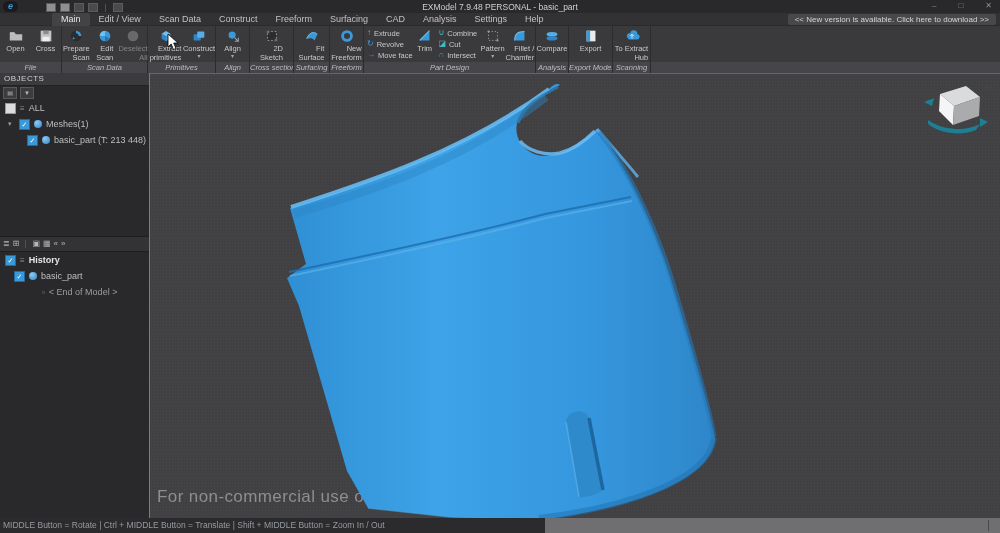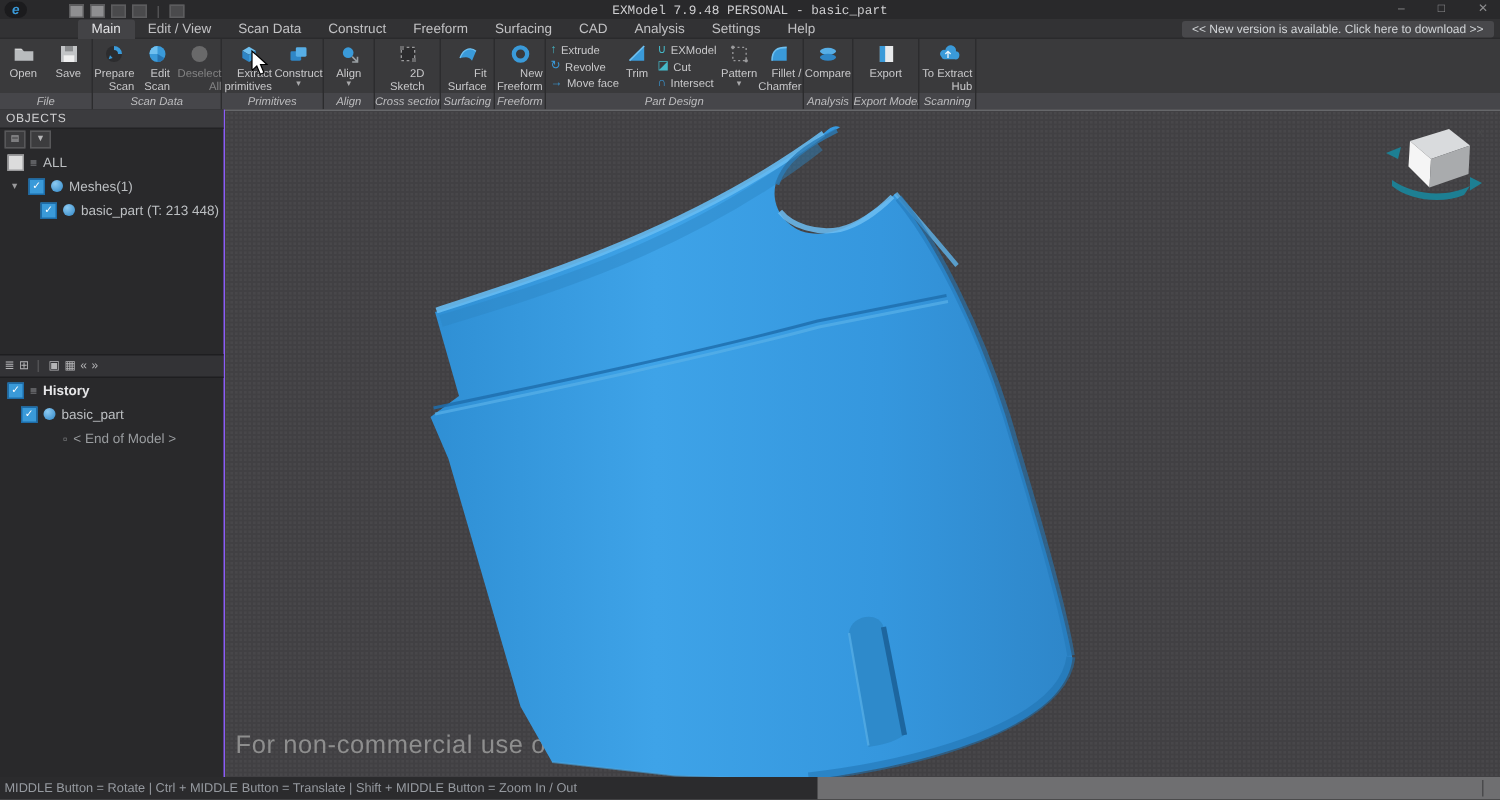--- a/index.html
+++ b/index.html
@@ -8,21 +8,21 @@
        -webkit-font-smoothing:antialiased;color:#c6c6c6;}
   
   .titlebar{position:absolute;left:0;top:0;width:1000px;height:13px;background:#29292b;}
   .logo{position:absolute;left:3px;top:1px;width:15px;height:11px;border-radius:6px;
         background:#1b1b1d;color:#3a9ad9;font-size:9px;font-weight:bold;
         text-align:center;line-height:10px;font-style:italic;}
   .qat{position:absolute;left:46px;top:3px;display:flex;gap:4px;align-items:center;}
   .qbtn{width:8px;height:7px;background:#8f8f91;border:1px solid #5c5c5e;}
   .qbtn.dim{background:#4a4a4c;}
   .qsep{width:1px;height:8px;background:#515153;margin:0 3px;}
-  .wtitle{position:absolute;left:0;right:0;top:2px;text-align:center;font-size:8.5px;color:#cfcfd1;font-family:Liberation Mono, monospace;}
+  .wtitle{position:absolute;left:0;right:0;top:2px;text-align:center;font-size:8.5px;color:#cfcfd1;}
   .wctrl{position:absolute;right:8px;top:1px;display:flex;gap:22px;font-size:8px;color:#8e8e90;}
   .wctrl span{cursor:default;}
   
   .menubar{position:absolute;left:0;top:13px;width:1000px;height:13px;background:#323234;
            display:flex;align-items:center;padding-left:52px;box-sizing:border-box;
            border-bottom:1px solid #2a2a2c;}
   .mitem{font-size:9px;color:#c2c2c4;padding:1px 9px;height:11px;line-height:11px;}
   .mitem.active{background:#434346;color:#e4e4e6;border-radius:2px 2px 0 0;}
   .notify{position:absolute;right:4px;top:1px;font-size:8px;color:#d2d5d8;background:#48484b;
           padding:1px 7px;border-radius:2px;}
@@ -130,21 +130,21 @@
         <span class="rlab">Open</span>
       </div>
       <div class="rbtn" style="width:30px">
         <span class="ricon">
             <svg viewBox="0 0 18 18">
               <rect x="3" y="3" width="12" height="12" fill="#c2c4c6"></rect>
               <rect x="6" y="3" width="6" height="4" fill="#8a8c8e"></rect>
               <rect x="5" y="10" width="8" height="5" fill="#efefef"></rect>
             </svg>
           </span>
-        <span class="rlab">Save</span>
+        <span class="rlab">Cross</span>
       </div>
     </div>
     <div class="rname">File</div>
   </div>
 
   <div class="rgroup" style="width:86px">
     <div class="rbody">
       <div class="rbtn" style="width:29px">
         <span class="ricon">
             <svg viewBox="0 0 18 18">
@@ -292,21 +292,21 @@
             <svg viewBox="0 0 18 18">
               <path d="M3 14L14 3v11z" fill="#3a9ad9"></path>
               <path d="M3 14L14 3" stroke="#6fc0f0" stroke-width="1.2"></path>
             </svg>
           </span>
         <span class="rlab">Trim</span>
       </div>
       <div class="rstack" style="width:44px">
         <div class="srow">
             <span class="sg" style="color:#45b8c8">∪</span>
-            <span>EXModel</span>
+            <span>Combine</span>
           </div>
         <div class="srow">
             <span class="sg" style="color:#45b8c8">◪</span>
             <span>Cut</span>
           </div>
         <div class="srow">
             <span class="sg" style="color:#3a9ad9">∩</span>
             <span>Intersect</span>
           </div>
       </div>

